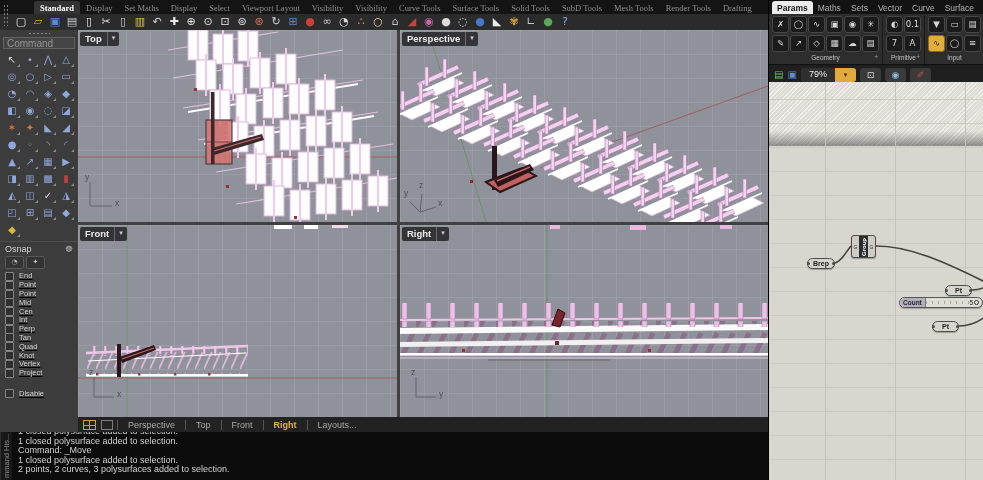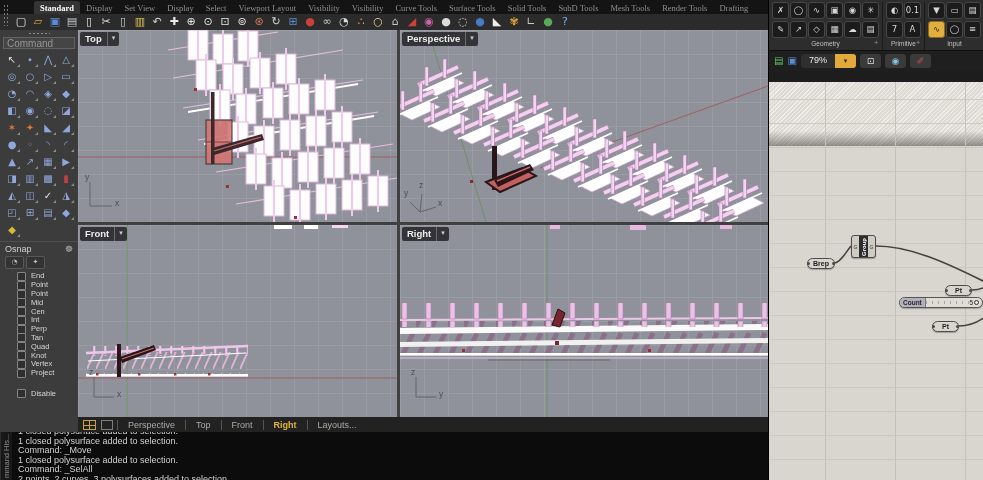--- a/index.html
+++ b/index.html
@@ -27,21 +27,21 @@
   #toolgrid{display:grid;grid-template-columns:repeat(4,17px);grid-auto-rows:16px;gap:1px;justify-content:center;margin-top:1px;}
   .sbicon{position:relative;font-size:10px;line-height:16px;text-align:center;color:#8fa8dc;cursor:default;}
   .sbicon::after{content:"";position:absolute;right:1px;bottom:1px;border-left:3px solid transparent;border-bottom:3px solid #8d8d8d;}
   
   #osnap{margin-top:3px;border-top:1px solid #4e4e4e;padding:2px 5px 0;}
   #osnapHead{display:flex;align-items:center;justify-content:space-between;text-align:right;}
   #osnapTitle{font-size:9px;color:#d2d2d2;}
   #osnapGear{font-size:9px;color:#b0b0b0;}
   #osnapTabs{display:flex;gap:2px;margin:2px 0 3px;}
   .ostab{width:17px;height:11px;background:#333;border:1px solid #585858;border-radius:2px;font-size:7px;line-height:11px;text-align:center;color:#bbb;}
-  .os-item{display:flex;align-items:center;height:8.8px;margin-left:12px;}
+  .os-item{display:flex;align-items:center;height:8.8px;margin-left:0;text-decoration:underline;}
   .os-item .cb{width:7px;height:7px;border:1px solid #858585;background:#2f2f2f;margin-right:5px;flex:0 0 auto;border-radius:1px;}
   .os-item .lbl{font-size:7.5px;color:#d6d6d6;line-height:8px;}
   #osDisable{margin-top:12px;}
 
   
   #vparea{position:absolute;left:78px;top:30px;width:690px;height:387px;background:#404040;}
   .vp{position:absolute;background:#8f929a;overflow:hidden;
       background-image:linear-gradient(rgba(255,255,255,.09) 1px,transparent 1px),linear-gradient(90deg,rgba(255,255,255,.09) 1px,transparent 1px);
       background-size:24px 24px;}
   #vp-top{left:0;top:0;width:319px;height:192px;}
@@ -113,21 +113,21 @@
 <body>
 
 <div id="app">
 
   <div id="rhino">
 
     <div id="menubar">
 
     <span class="menutab active">Standard</span>
         <span class="menutab">Display</span>
-        <span class="menutab">Set View</span>
+        <span class="menutab">Set Maths</span>
         <span class="menutab">Display</span>
         <span class="menutab">Select</span>
         <span class="menutab">Viewport Layout</span>
         <span class="menutab">Visibility</span>
         <span class="menutab">Visibility</span>
         <span class="menutab">Curve Tools</span>
         <span class="menutab">Surface Tools</span>
         <span class="menutab">Solid Tools</span>
         <span class="menutab">SubD Tools</span>
         <span class="menutab">Mesh Tools</span>
@@ -516,28 +516,37 @@
     </div>
 
     <div id="history">
       <div id="histlabel">mmand His...</div>
       <div id="histlines">
 
       <div class="histline">1 closed polysurface added to selection.</div>
           <div class="histline">1 closed polysurface added to selection.</div>
           <div class="histline">Command: _Move</div>
           <div class="histline">1 closed polysurface added to selection.</div>
-          <div class="histline">Command: _SelAll</div>
           <div class="histline">2 points, 2 curves, 3 polysurfaces added to selection.</div>
         </div>
     </div>
   </div>
 
   <div id="gh">
 
+    <div id="ghtabs">
+
+    <span class="ghtab active">Params</span>
+        <span class="ghtab">Maths</span>
+        <span class="ghtab">Sets</span>
+        <span class="ghtab">Vector</span>
+        <span class="ghtab">Curve</span>
+        <span class="ghtab">Surface</span>
+        <span class="ghtab">Mesh</span>
+      </div>
 
     <div id="ghribbon">
       <div class="ghgroup">
         <div class="ghicons">
 
         <span class="ghicon glyph">✗</span>
             <span class="ghicon glyph">✎</span>
             <span class="ghicon glyph">◯</span>
             <span class="ghicon glyph">↗</span>
             <span class="ghicon glyph">∿</span>

